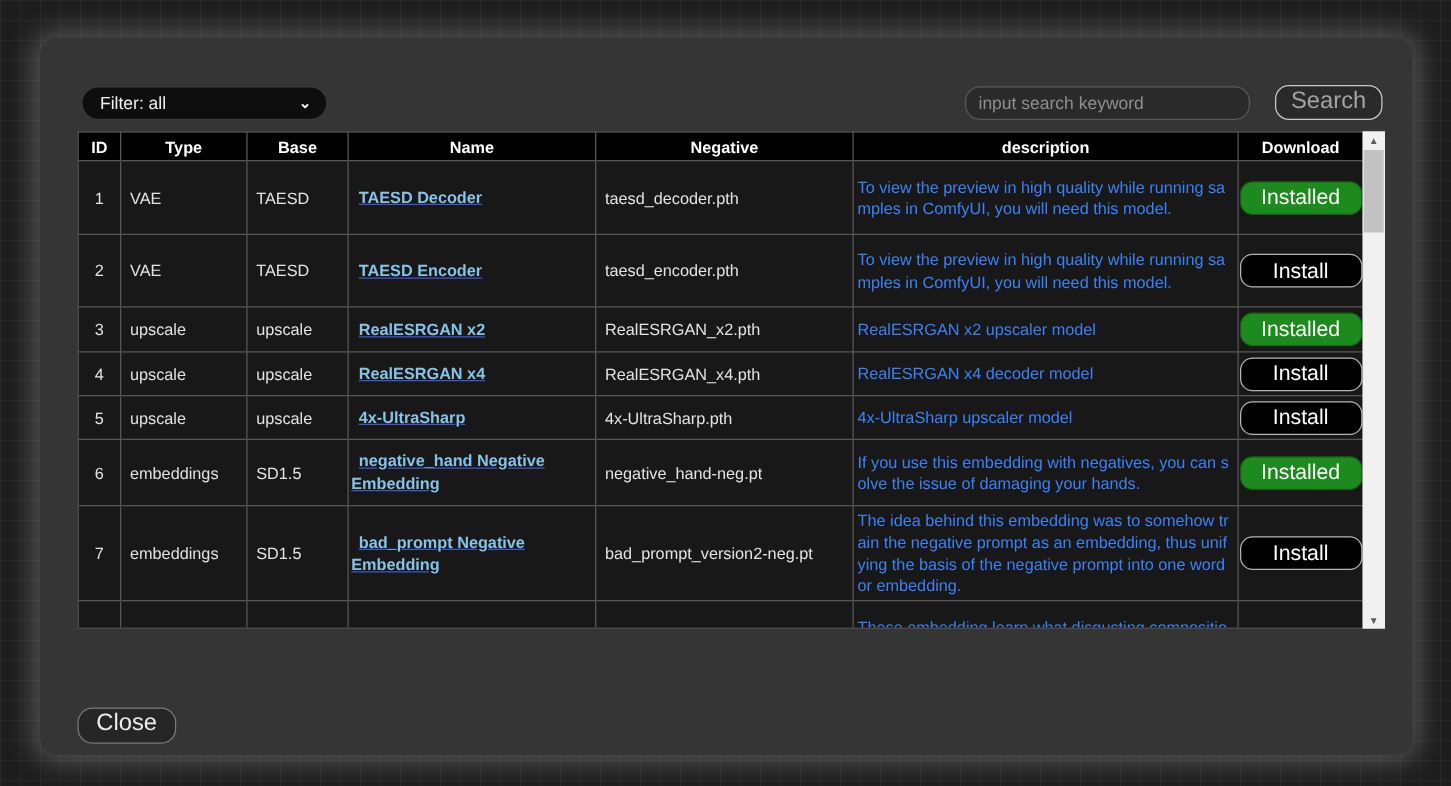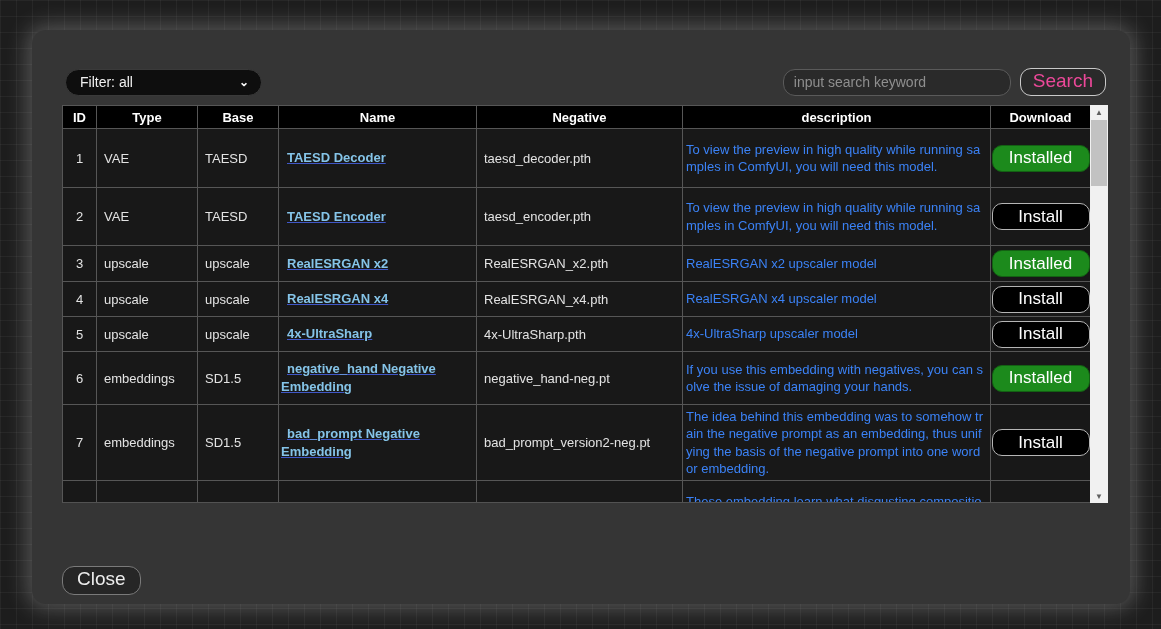--- a/index.html
+++ b/index.html
@@ -23,29 +23,29 @@
              padding:38px 24px 0 33px; height:66px; }
   .filter-select {
     position:relative; width:197px; height:27px; background:#0e0e0e;
     border:1px solid #3a3a3a; border-radius:14px; color:#f0f0f0;
     font-size:14px; display:flex; align-items:center; padding:0 14px;
     cursor:default;
   }
   .filter-select .chev {
     position:absolute; right:12px; top:5px; font-size:12px; font-weight:bold; color:#fff;
   }
-  .search-group { display:flex; align-items:center; gap:9px; }
+  .search-group { display:flex; align-items:center; gap:20px; }
   .search-input {
     width:228px; height:27px; background:#2a2a2a; border:1px solid #5a5a5a;
     border-radius:12px; color:#e8e8e8; font-size:14px; padding:0 10px;
     font-family:"Liberation Sans", sans-serif; outline:none;
   }
   .search-input::placeholder { color:#8f8f8f; }
   .btn {
-    background:#2a2a2a; color:#ec4899; border:1.5px solid #c9c9c9;
+    background:#2a2a2a; color:#a3a3a3; border:1.5px solid #c9c9c9;
     border-radius:11px; font-size:19px; font-family:"Liberation Sans", sans-serif;
     padding:1px 12px 3px 12px; cursor:pointer; line-height:1.2;
   }
   
   .table-wrap { position:relative; margin:9px 0 0 30px; width:1046px; height:398px; }
   .table-clip { position:absolute; left:0; top:0; width:1028px; height:398px;
                 overflow:hidden; border-bottom:1px solid #525252; }
   table { width:1028px; border-collapse:collapse; table-layout:fixed; }
   th, td { border:1px solid #565656; }
   th { background:#000; color:#fff; font-size:13px; font-weight:bold; height:23px; padding:1px 2px; }
@@ -143,21 +143,21 @@
     <td class="c-file">RealESRGAN_x2.pth</td>
     <td class="c-desc">RealESRGAN x2 upscaler model</td>
     <td class="c-dl"><button class="installed">Installed</button></td>
   </tr>
             <tr style="height: 35px;">
     <td class="c-id">4</td>
     <td class="c-type">upscale</td>
     <td class="c-base">upscale</td>
     <td class="c-name"><a>RealESRGAN x4</a></td>
     <td class="c-file">RealESRGAN_x4.pth</td>
-    <td class="c-desc">RealESRGAN x4 upscaler model</td>
+    <td class="c-desc">RealESRGAN x4 decoder model</td>
     <td class="c-dl"><button>Install</button></td>
   </tr>
             <tr style="height: 35px;">
     <td class="c-id">5</td>
     <td class="c-type">upscale</td>
     <td class="c-base">upscale</td>
     <td class="c-name"><a>4x-UltraSharp</a></td>
     <td class="c-file">4x-UltraSharp.pth</td>
     <td class="c-desc">4x-UltraSharp upscaler model</td>
     <td class="c-dl"><button>Install</button></td>

